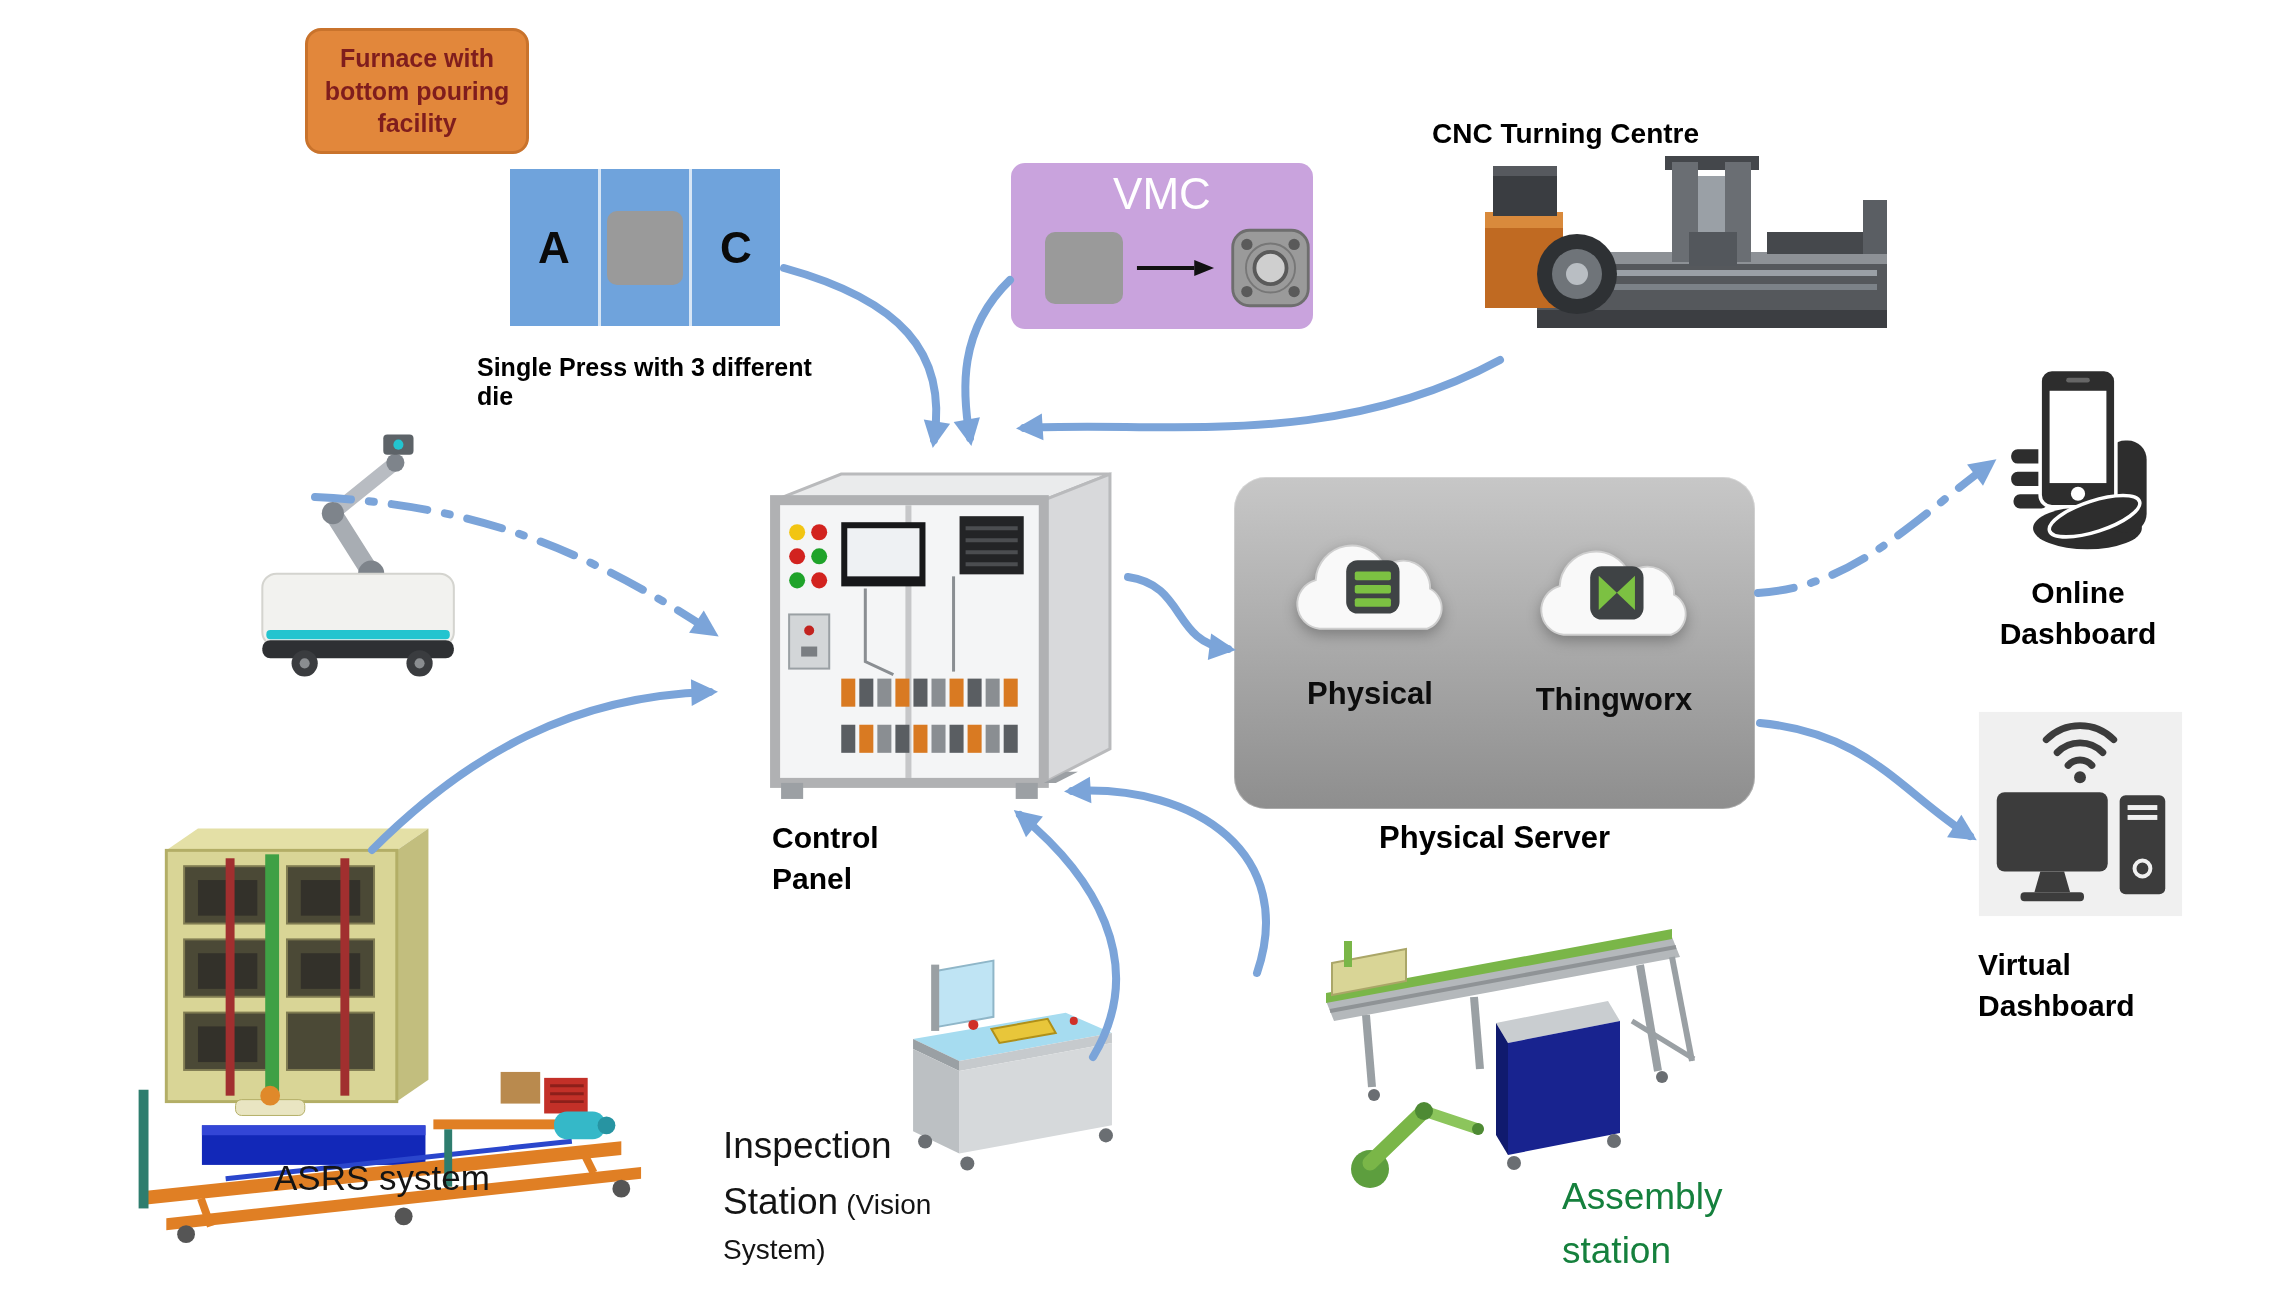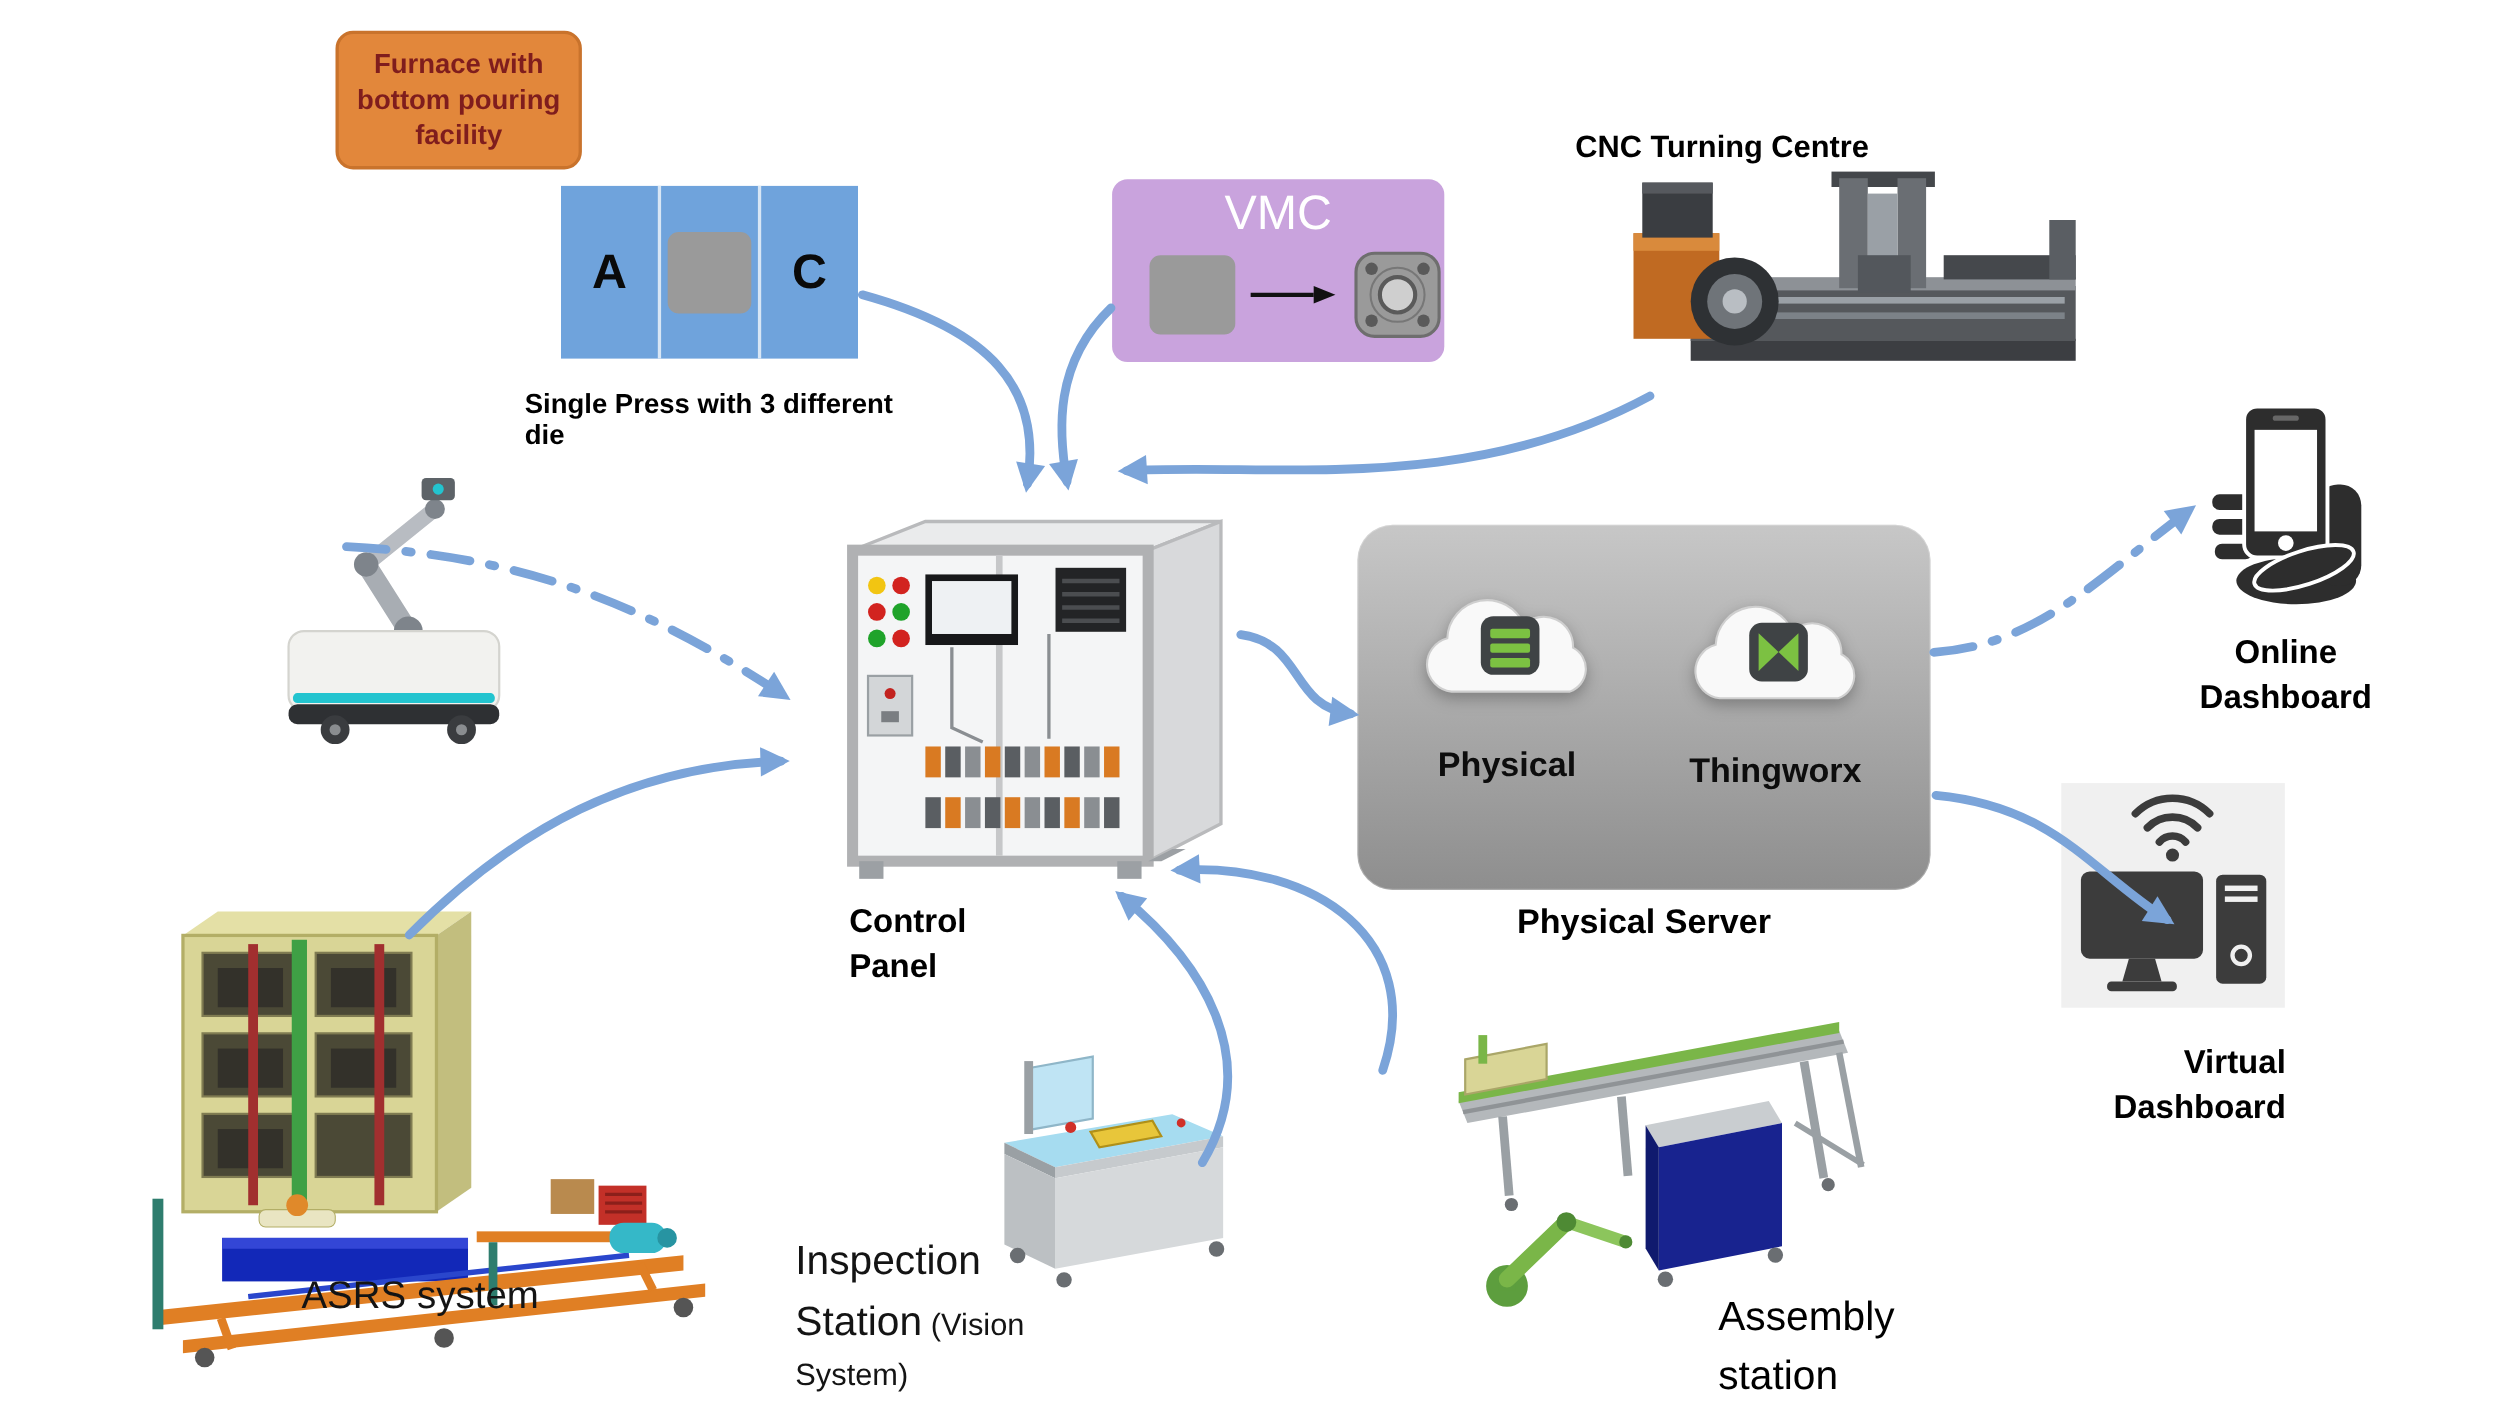--- a/index.html
+++ b/index.html
@@ -61,33 +61,33 @@
   .service{position:absolute;width:200px;text-align:center;}
   .service.kep{left:36px;top:44px;}
   .service.twx{left:280px;top:50px;}
   .service svg.cloud{filter:drop-shadow(0 5px 7px rgba(0,0,0,.28));}
   .service-label{font-size:31px;font-weight:700;color:#0d0d0d;margin-top:6px;}
   .server-title{left:1234px;top:820px;width:521px;text-align:center;font-size:31px;font-weight:700;}
 
   
   .online{left:1958px;top:360px;width:240px;text-align:center;}
   .online .db-label{margin-top:8px;font-size:30px;font-weight:700;line-height:1.38;}
-  .virtual{left:1866px;top:698px;width:212px;text-align:right;}
+  .virtual{left:1978px;top:698px;width:212px;text-align:left;}
   .virtual .db-label{margin-top:14px;font-size:30px;font-weight:700;line-height:1.38;}
 
   
   .asrs-art{left:104px;top:793px;}
   .asrs-label{left:274px;top:1158px;font-size:35px;color:#141414;}
   .inspection-art{left:897px;top:922px;}
   .inspection-label{left:723px;top:1118px;line-height:1.5;color:#141414;}
   .insp-big{font-size:37px;}
   .insp-small{font-size:28px;}
   .insp-gap{margin-left:8px;}
   .assembly-art{left:1274px;top:901px;}
-  .assembly-label{left:1562px;top:1170px;font-size:37px;line-height:1.45;color:#000000;}
+  .assembly-label{left:1562px;top:1170px;font-size:37px;line-height:1.45;color:#15803d;}
 </style>
 </head>
 <body>
 
 <div id="canvas">
 
   <svg class="arrows" viewBox="0 0 2282 1294">
     <defs>
       <marker id="ah" viewBox="0 0 12 12" refX="8" refY="6" markerWidth="32" markerHeight="32" markerUnits="userSpaceOnUse" orient="auto">
         <path d="M1,1 L11,6 L1,11 Z"></path>

